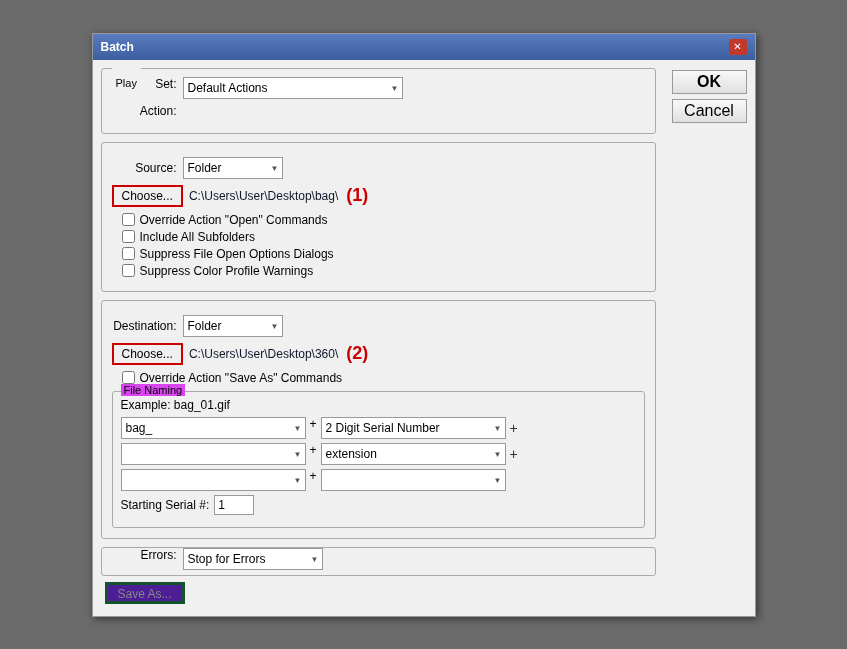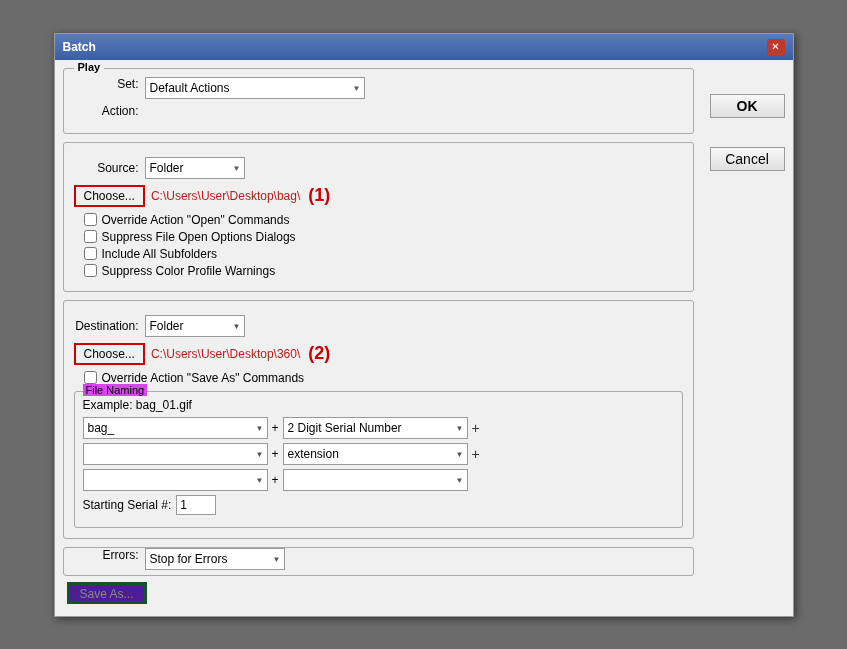--- a/index.html
+++ b/index.html
@@ -8,21 +8,21 @@
       font-family: Arial, sans-serif;
       font-size: 12px;
       color: #000;
       display: flex;
       justify-content: center;
       align-items: center;
       width: 847px;
       height: 649px;
     }
     .dialog {
-      width: 740px;
+      width: 664px;
       background: #f0f0f0;
       border: 1px solid #999;
       box-shadow: 2px 2px 8px rgba(0,0,0,0.5);
     }
     .title-bar {
       background: linear-gradient(to bottom, #5a7bbf, #3a5fa0);
       color: white;
       padding: 4px 8px;
       display: flex;
       align-items: center;
@@ -56,23 +56,23 @@
       margin-bottom: 8px;
       padding: 8px 10px 10px;
       position: relative;
       background: #f0f0f0;
     }
     .section-title {
       position: absolute;
       top: -8px;
       left: 10px;
       background: #f0f0f0;
-      padding: 0 4px;
+      padding: 16px 4px;
       font-size: 11px;
-      font-weight: bold;
+      font-weight: normal;
     }
     .row {
       display: flex;
       align-items: flex-start;
       margin-bottom: 5px;
     }
     .label {
       min-width: 65px;
       text-align: right;
       margin-right: 6px;
@@ -123,21 +123,21 @@
       border: 2px solid #cc0000;
       background: #f0f0f0;
       padding: 2px 8px;
       font-size: 12px;
       cursor: pointer;
       height: 22px;
       margin-right: 6px;
     }
     .path-text {
       font-size: 12px;
-      color: #b91c1c;
+      color: #0f172a;
     }
     .annotation {
       color: #cc0000;
       font-size: 18px;
       font-weight: bold;
       margin-left: 8px;
     }
     .source-row {
       display: flex;
       align-items: center;
@@ -158,21 +158,20 @@
       background: #d946ef;
       padding: 0 3px;
       font-size: 11px;
     }
     .example-text {
       font-size: 12px;
       margin-bottom: 5px;
     }
     .naming-row {
       display: flex;
-      align-items: center;
       margin-bottom: 4px;
     }
     .plus-btn {
       border: none;
       background: none;
       font-size: 14px;
       cursor: pointer;
       padding: 0 4px;
       color: #333;
     }
@@ -201,25 +200,24 @@
       display: flex;
       align-items: center;
       gap: 3px;
     }
     .compat-item input[type="checkbox"]:checked + label {
       color: #3366cc;
     }
     .ok-btn, .cancel-btn {
       width: 80px;
       height: 24px;
-      font-size: 14px;
+      font-size: 16px;
       cursor: pointer;
       border: 1px solid #999;
       background: linear-gradient(to bottom, #f8f8f8, #e0e0e0);
-      margin-top: 24px;
     }
     .ok-btn {
       font-weight: bold;
     }
     .errors-section {
       border: 1px solid #aaa;
       border-radius: 3px;
       padding: 0 10px;
       position: relative;
       margin-bottom: 6px;
@@ -283,26 +281,26 @@
           <div class="source-row">
             <button class="choose-btn">Choose...</button>
             <span class="path-text">C:\Users\User\Desktop\bag\</span>
             <span class="annotation">(1)</span>
           </div>
           <div class="checkbox-row">
             <input type="checkbox" id="cb1" style="">
             <label for="cb1">Override Action "Open" Commands</label>
           </div>
           <div class="checkbox-row">
+            <input type="checkbox" id="cb2" style="">
+            <label for="cb2">Include All Subfolders</label>
+          </div>
+          <div class="checkbox-row">
             <input type="checkbox" id="cb3" style="">
             <label for="cb3">Suppress File Open Options Dialogs</label>
-          </div>
-          <div class="checkbox-row">
-            <input type="checkbox" id="cb2" style="">
-            <label for="cb2">Include All Subfolders</label>
           </div>
           <div class="checkbox-row">
             <input type="checkbox" id="cb4" style="">
             <label for="cb4">Suppress Color Profile Warnings</label>
           </div>
         </div>
 
         <div class="section">
           <div class="source-row">
             <span class="label">Destination:</span>

